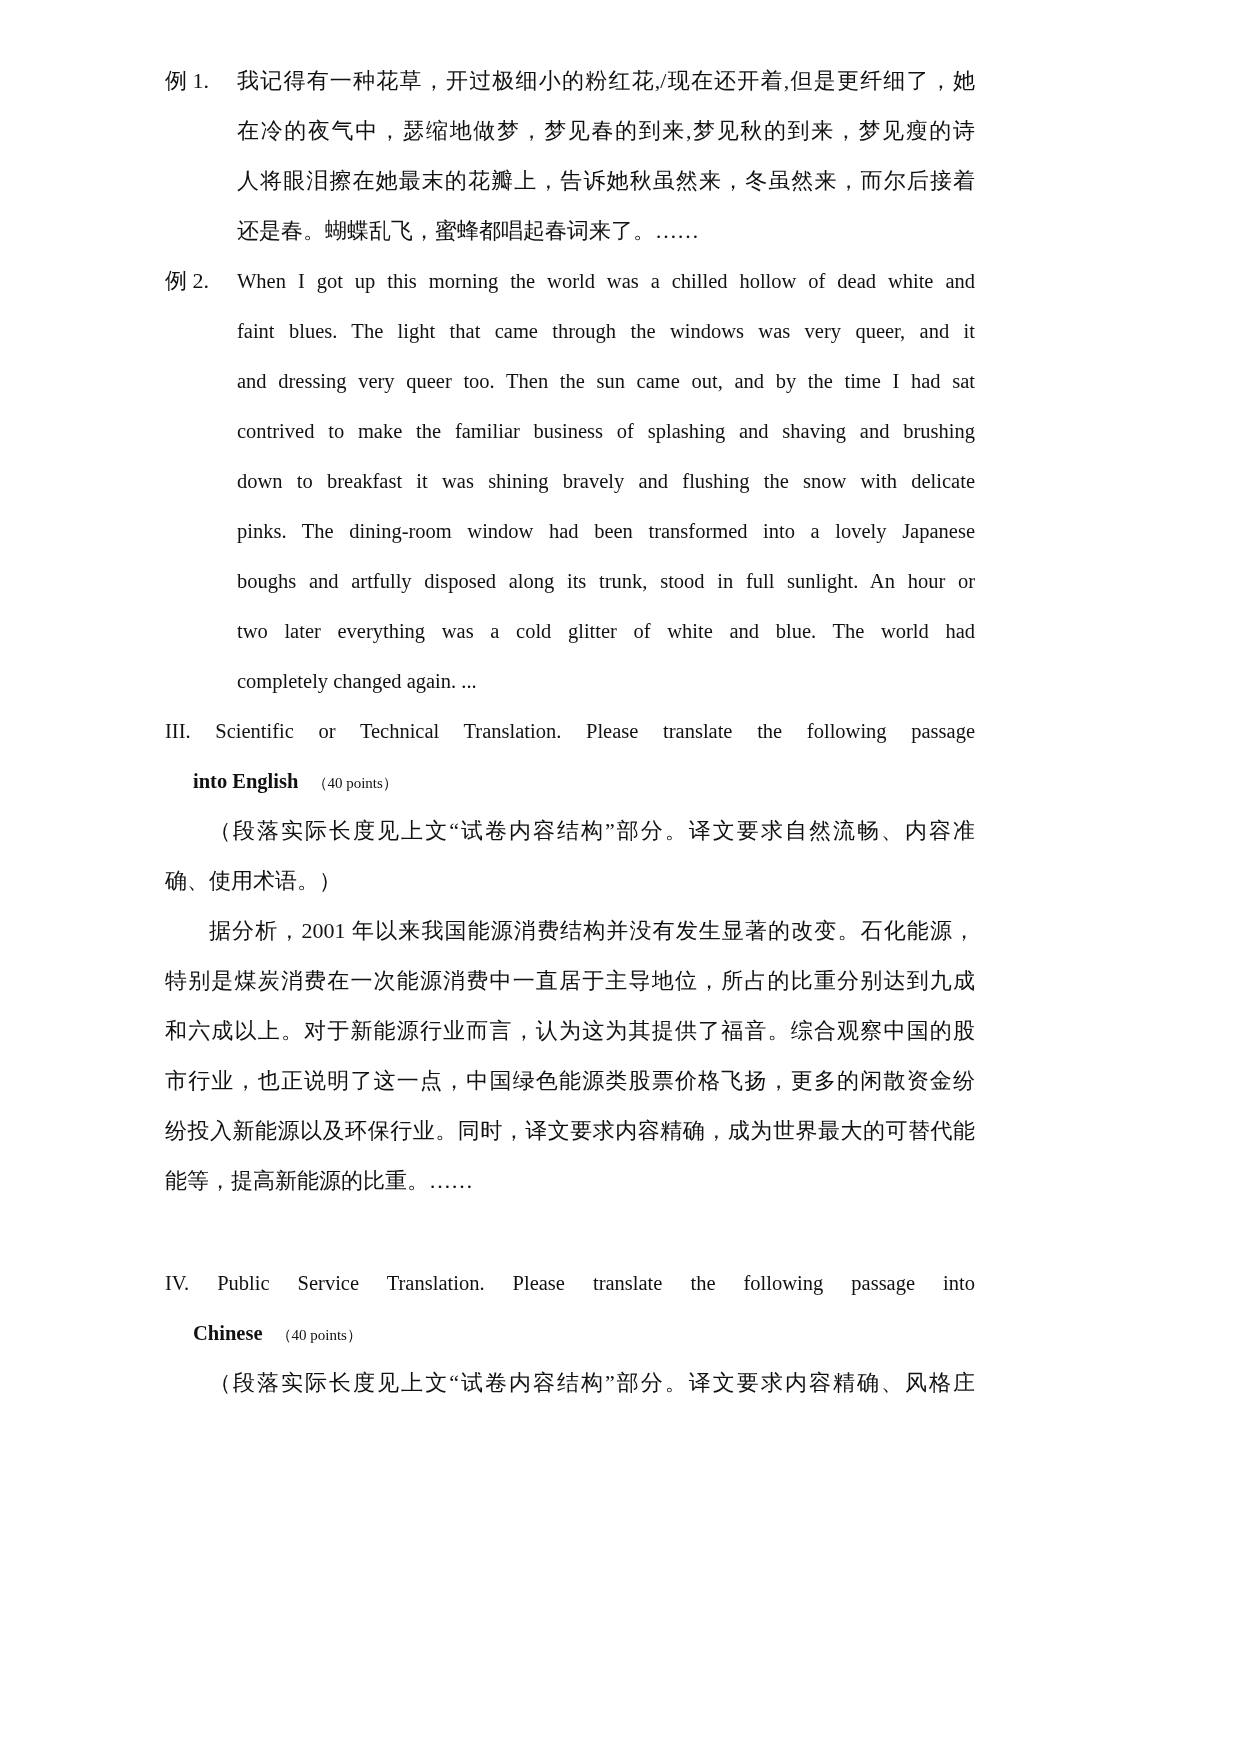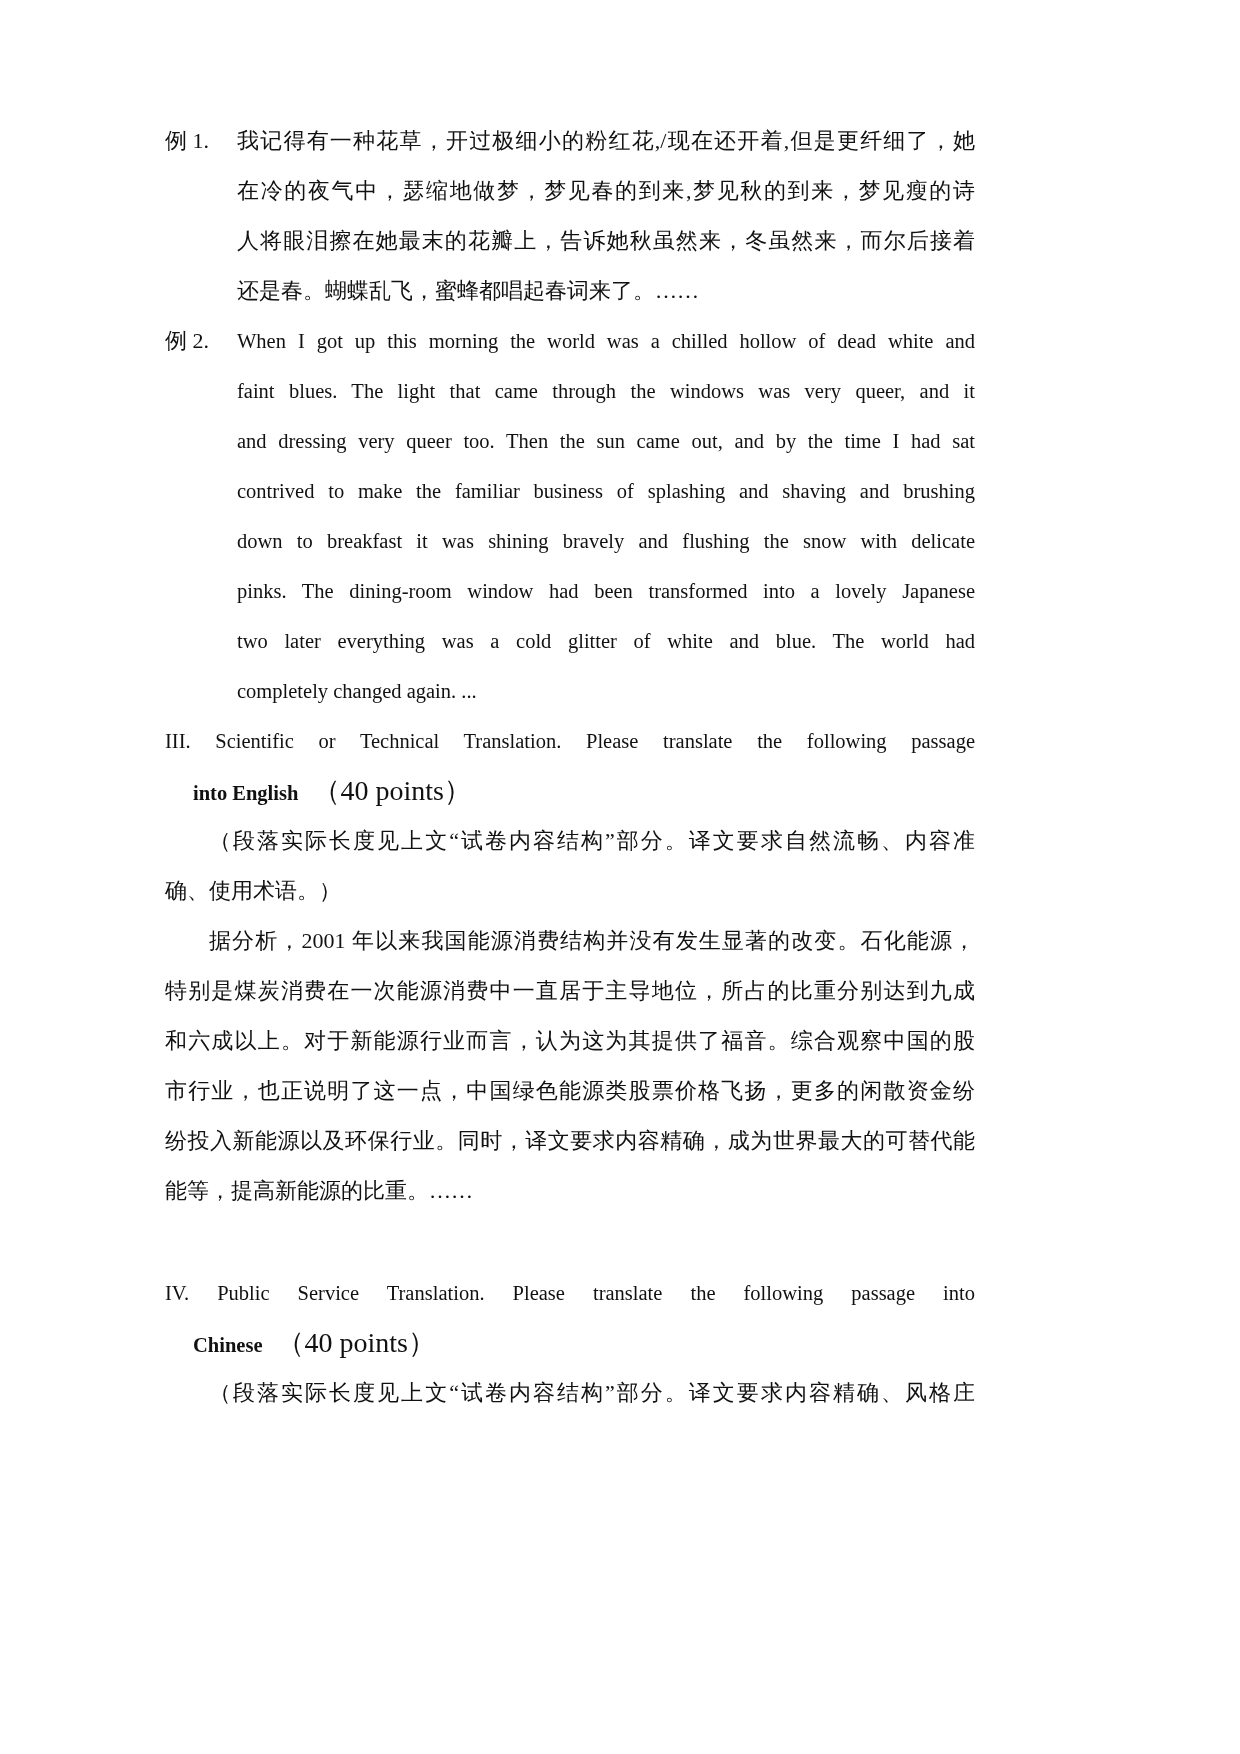--- a/index.html
+++ b/index.html
@@ -4,21 +4,21 @@
 <style>
   html,body { margin:0; padding:0; background:#ffffff; }
   #page {
     position: relative;
     width: 1240px;
     height: 1528px;
     background: #ffffff;
     color: #111111;
     font-family: "Liberation Serif", "DejaVu Serif", serif;
     box-sizing: border-box;
-    padding: 116px 265px 0 165px;
+    padding: 56px 265px 0 165px;
     overflow: hidden;
   }
   .content { width: 810px; }
   .line {
     line-height: 50px;
     height: 50px;
     white-space: nowrap;
     text-align: justify;
     text-align-last: justify;
     overflow: visible;
@@ -40,21 +40,21 @@
   .heading { font-size: 20.5px; font-weight: bold; }
   .heading .line { font-weight: normal; }
   .heading-cont {
     line-height: 50px; height: 50px;
     padding-left: 28px;
     font-size: 20.5px;
     white-space: nowrap;
     text-align: left;
   }
   .heading-cont .bold-part { font-weight: bold; }
-  .heading-cont .rest-part { font-weight: normal; margin-left: 14px; font-size: 28px; }
+  .heading-cont .rest-part { font-weight: normal; margin-left: 14px; font-size: 15px; }
   #section-iv { margin-top: 52px; }
 </style>
 </head>
 <body>
 
 <div id="page">
   <div class="content">
 
     <div class="para cn">
       <span class="hang-label">例 1.</span>
@@ -68,20 +68,21 @@
 
     <div class="para en">
       <span class="hang-label">例 2.</span>
       <div class="hang">
           <div class="line">When I got up this morning the world was a chilled hollow of dead white and</div>
           <div class="line">faint blues. The light that came through the windows was very queer, and it</div>
           <div class="line">and dressing very queer too. Then the sun came out, and by the time I had sat</div>
           <div class="line">contrived to make the familiar business of splashing and shaving and brushing</div>
           <div class="line">down to breakfast it was shining bravely and flushing the snow with delicate</div>
           <div class="line">pinks. The dining-room window had been transformed into a lovely Japanese</div>
+          <div class="line">boughs and artfully disposed along its trunk, stood in full sunlight. An hour or</div>
           <div class="line">two later everything was a cold glitter of white and blue. The world had</div>
           <div class="line last">completely changed again. ...</div>
         </div>
     </div>
 
     <div id="section-iii">
       <div class="heading">
         <div class="line">III. Scientific or Technical Translation. Please translate the following passage</div>
         <div class="heading-cont">
           <span class="bold-part">into English</span><span class="rest-part cn">（40 points）</span>

